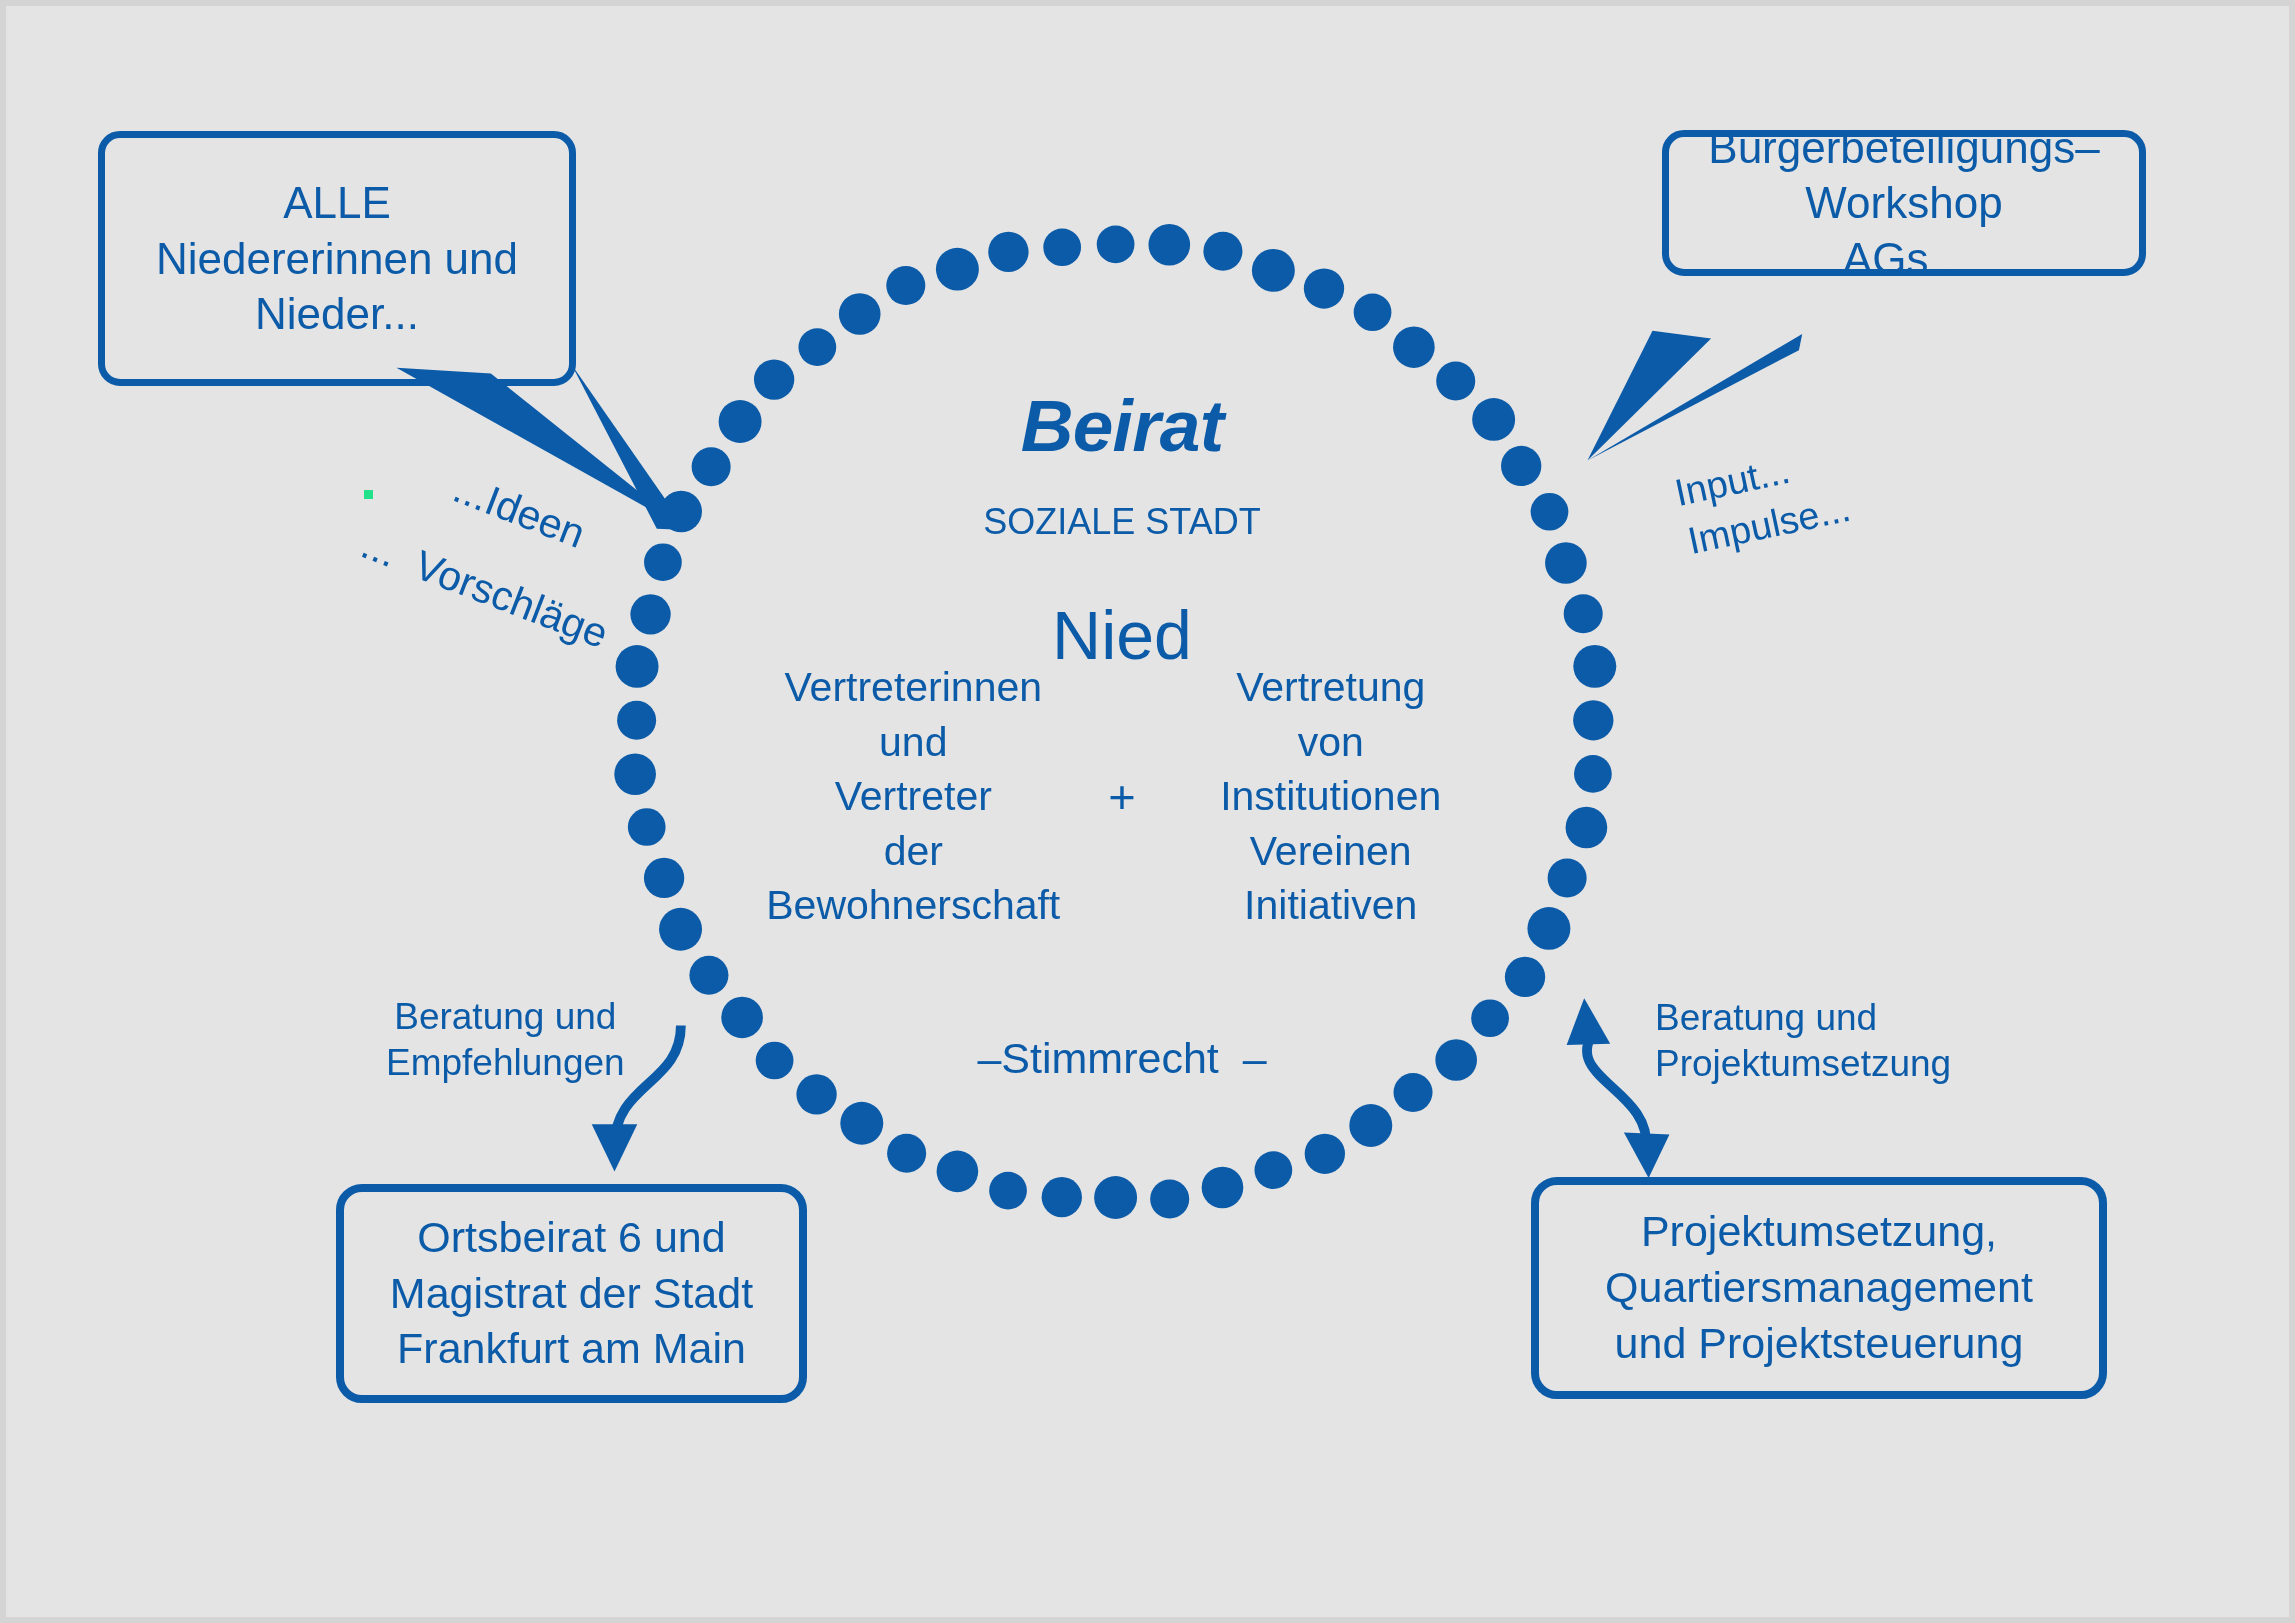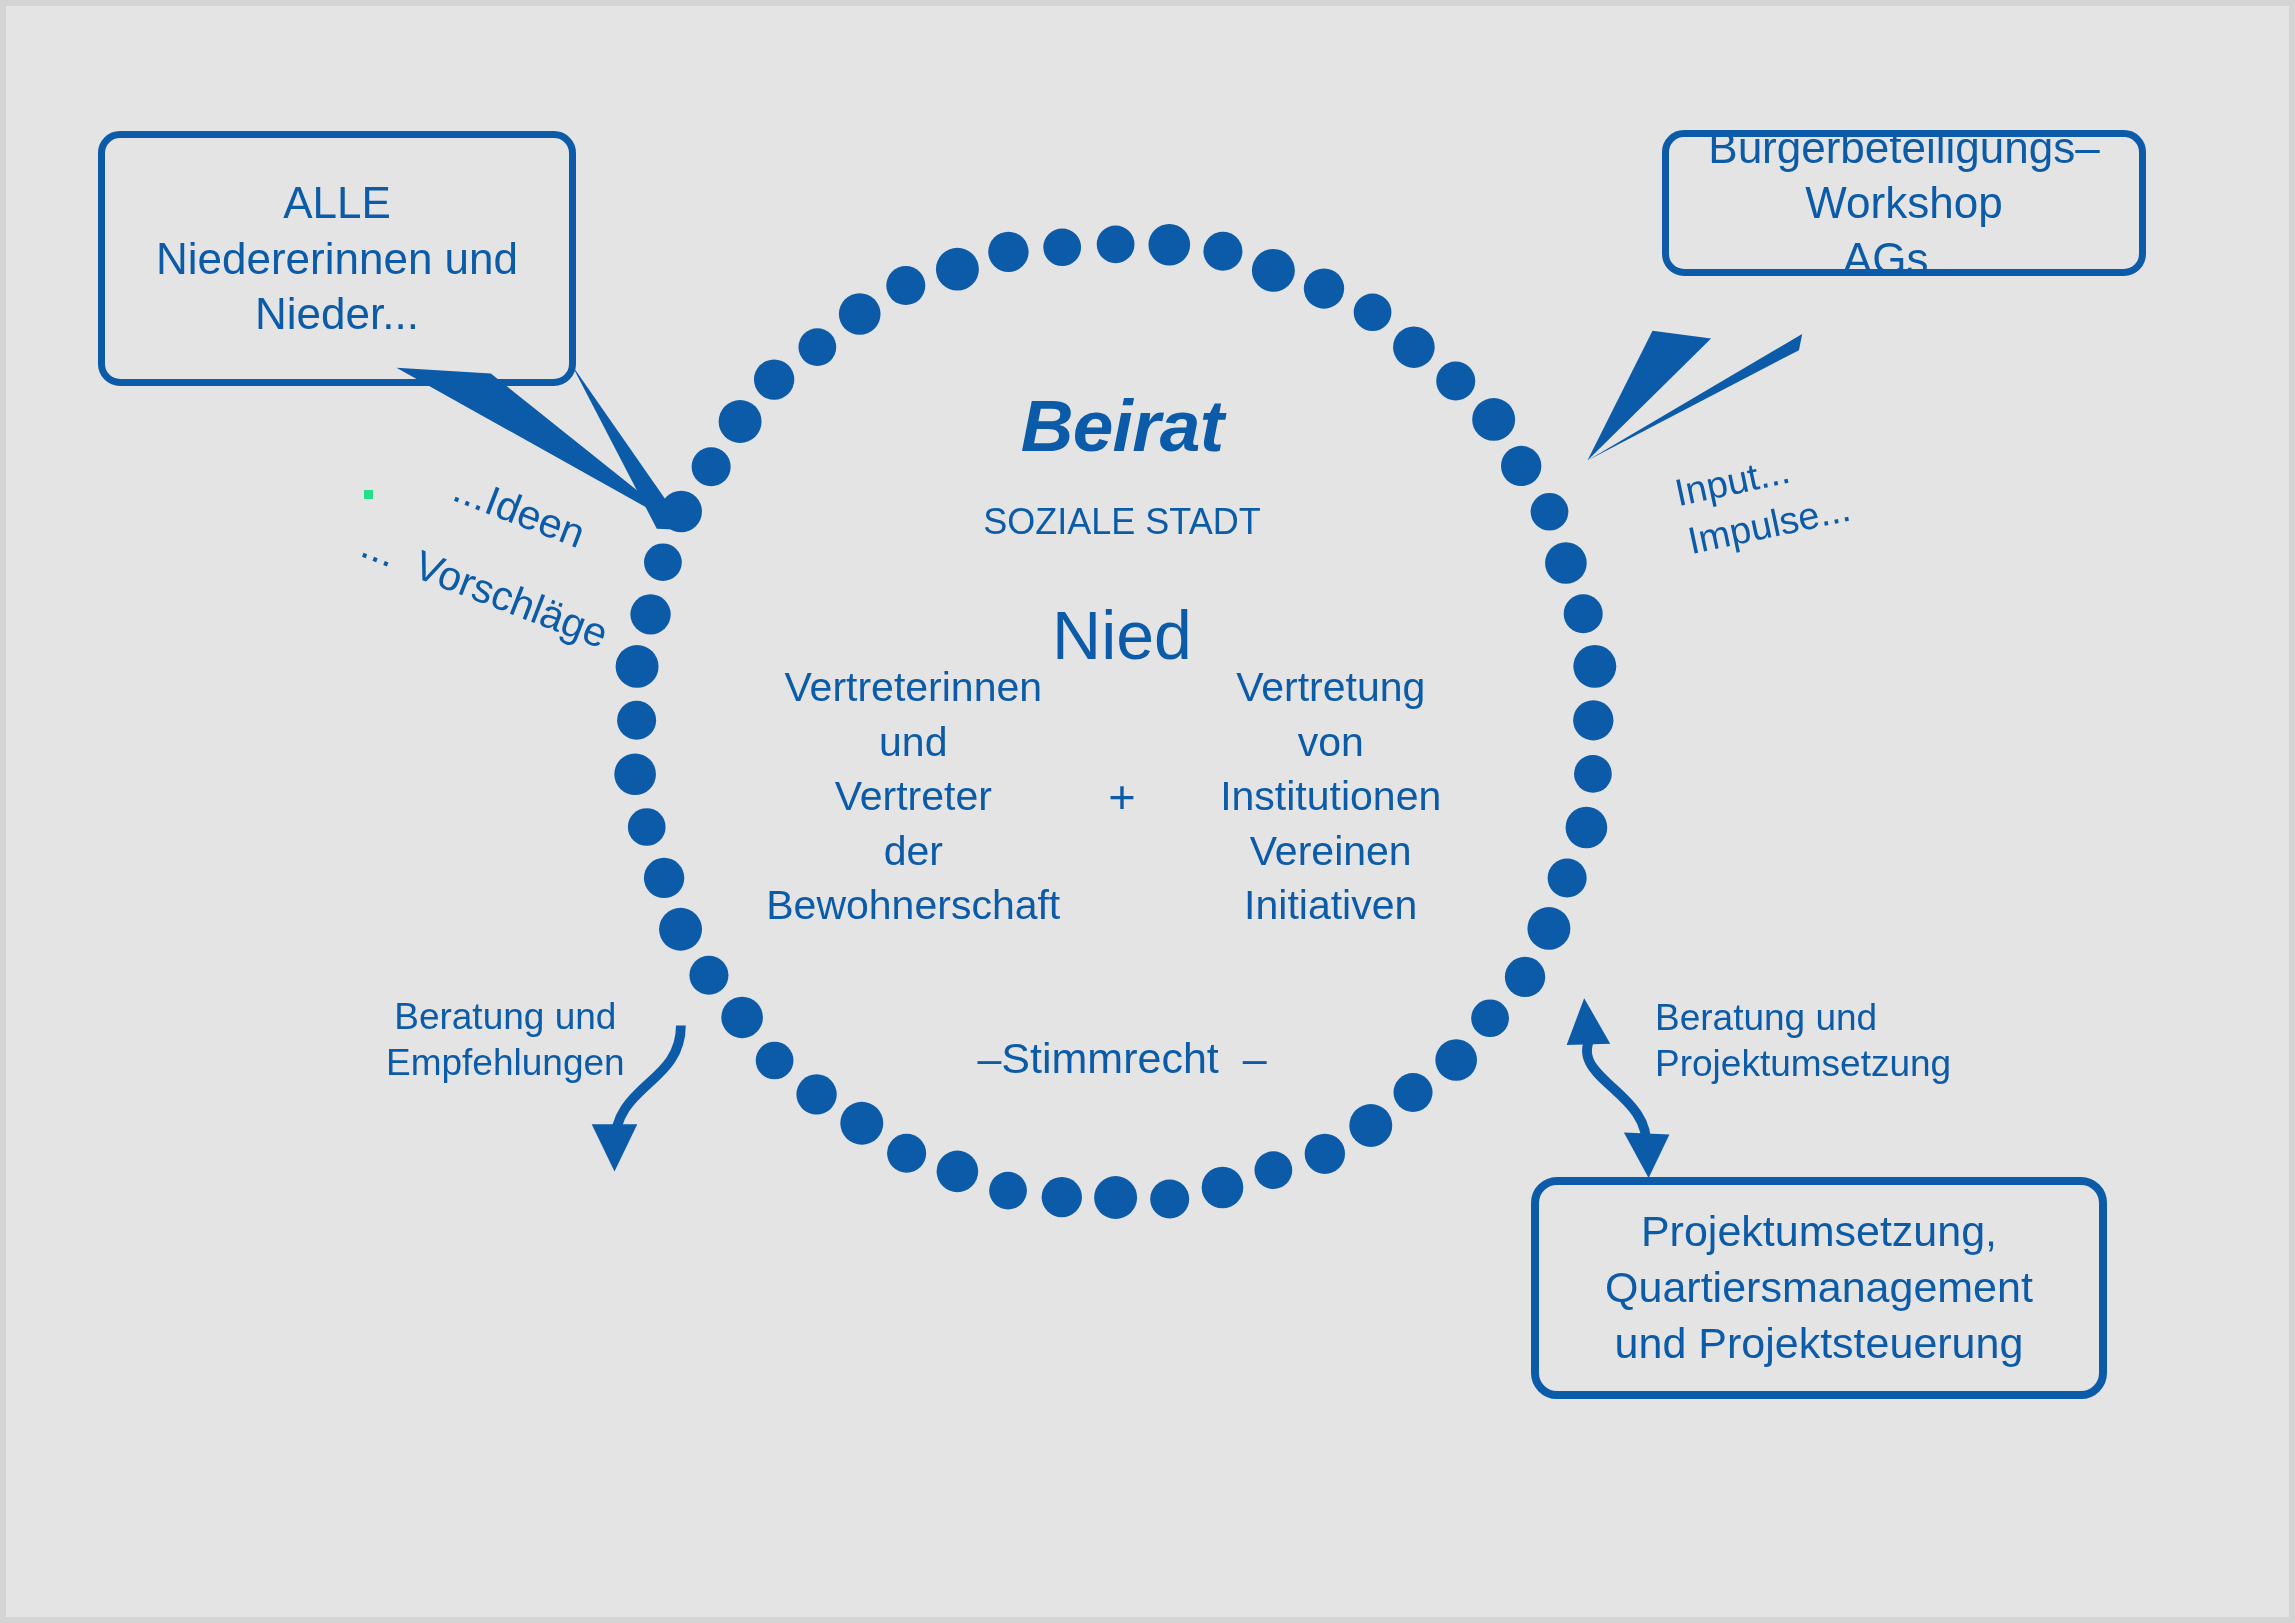--- a/index.html
+++ b/index.html
@@ -293,20 +293,25 @@
   <div id="green-dot"></div>
 
   <div class="txt" id="ann-input">Input...</div>
   <div class="txt" id="ann-impulse">Impulse...</div>
 
   <div class="txt" id="ann-beratung-links">Beratung und
 Empfehlungen</div>
   <div class="txt" id="ann-beratung-rechts">Beratung und
 Projektumsetzung</div>
 
+  <div class="rbox" id="box-ortsbeirat">
+    <div class="rbox-text">Ortsbeirat 6 und
+Magistrat der Stadt
+Frankfurt am Main</div>
+  </div>
 
   <div class="rbox" id="box-stadtplan">
     <div class="rbox-text">Projektumsetzung,
 Quartiersmanagement
 und Projektsteuerung</div>
   </div>
 
 </div>
 
 

